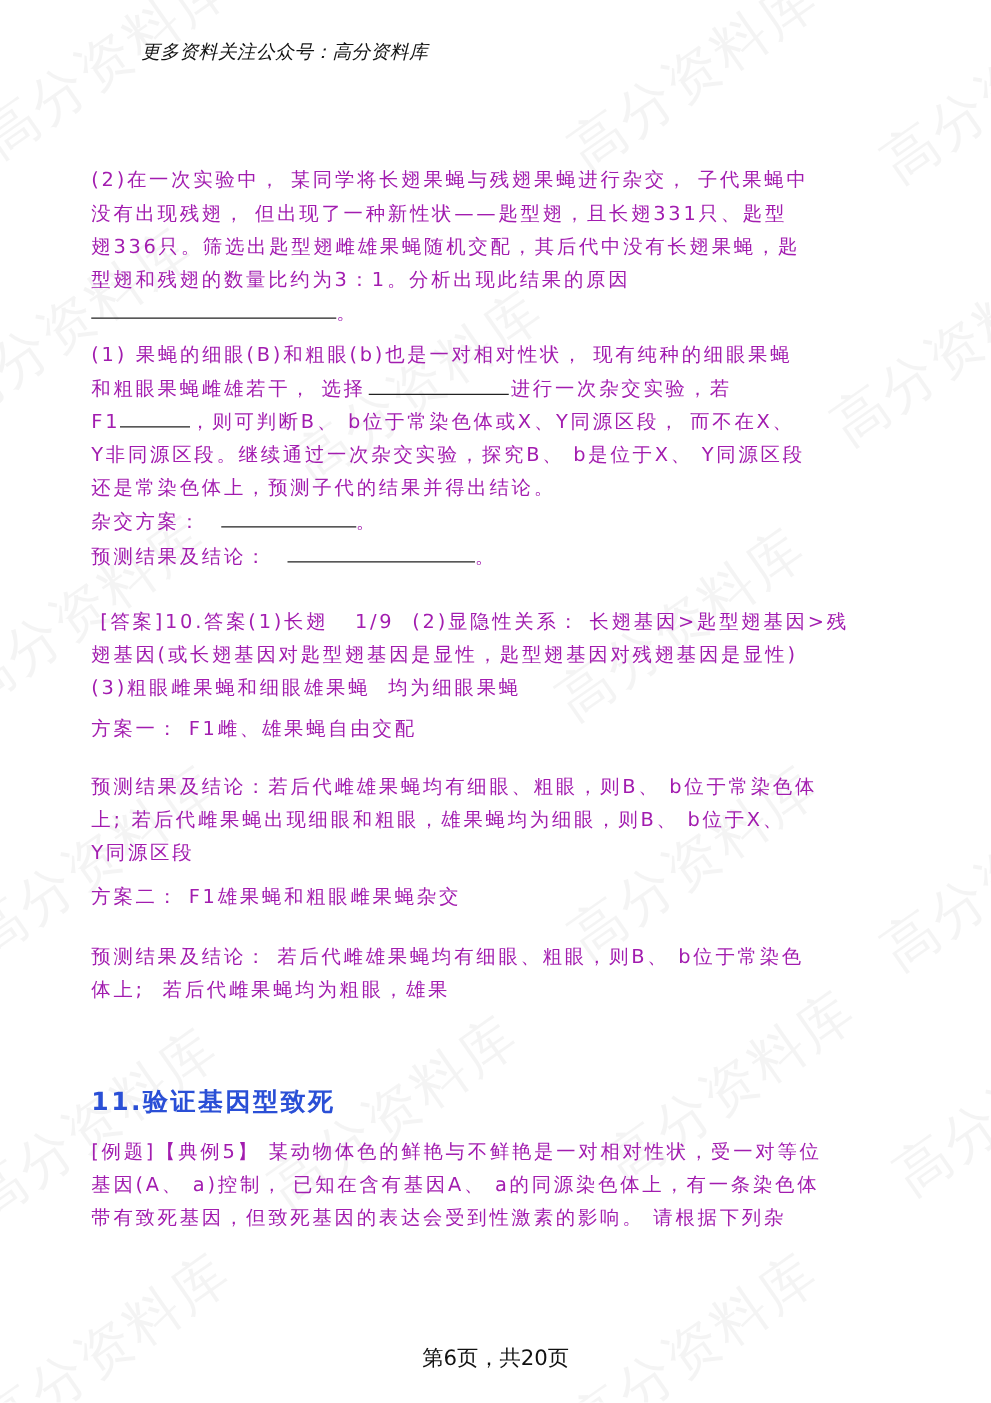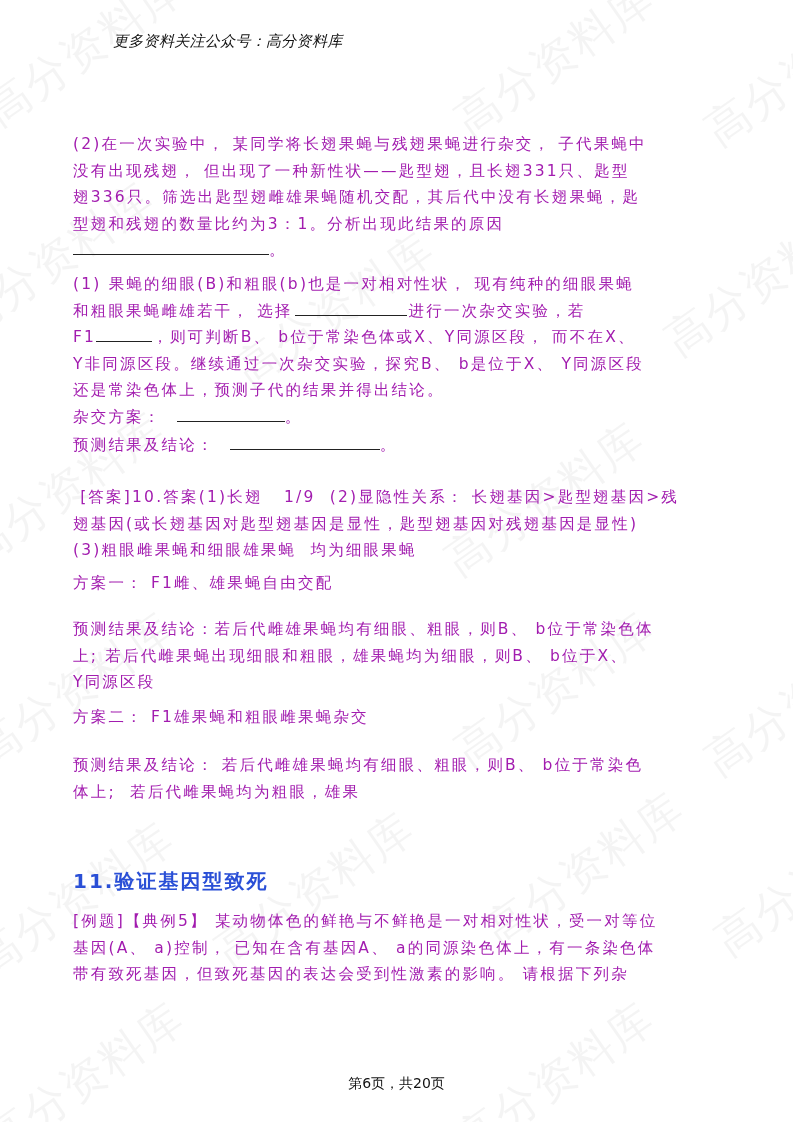--- a/index.html
+++ b/index.html
@@ -24,21 +24,21 @@
       font-size: 15.5px; line-height: 26.5px; letter-spacing: 2.2px;
       color: #a21caf;
     }
     .blank { display: inline-block; border-bottom: 1px solid #222; height: 16px; vertical-align: baseline; }
     .heading {
       position: absolute; left: 73px; top: 868px;
       font-size: 20px; font-weight: bold; color: #2a4fd6; letter-spacing: 2px;
     }
     .footer {
       position: absolute; left: 0; width: 793px; top: 1075px; text-align: center;
-      font-size: 14px; color: #111;
+      font-size: 17px; color: #111;
     }
   </style>
 </head>
 <body>
 
 <div class="watermark-layer">
   <span class="wm" style="left:-30px;top:20px">高分资料库</span>
   <span class="wm" style="left:440px;top:30px">高分资料库</span>
   <span class="wm" style="left:690px;top:40px">高分资料库</span>
   <span class="wm" style="left:-60px;top:230px">高分资料库</span>

